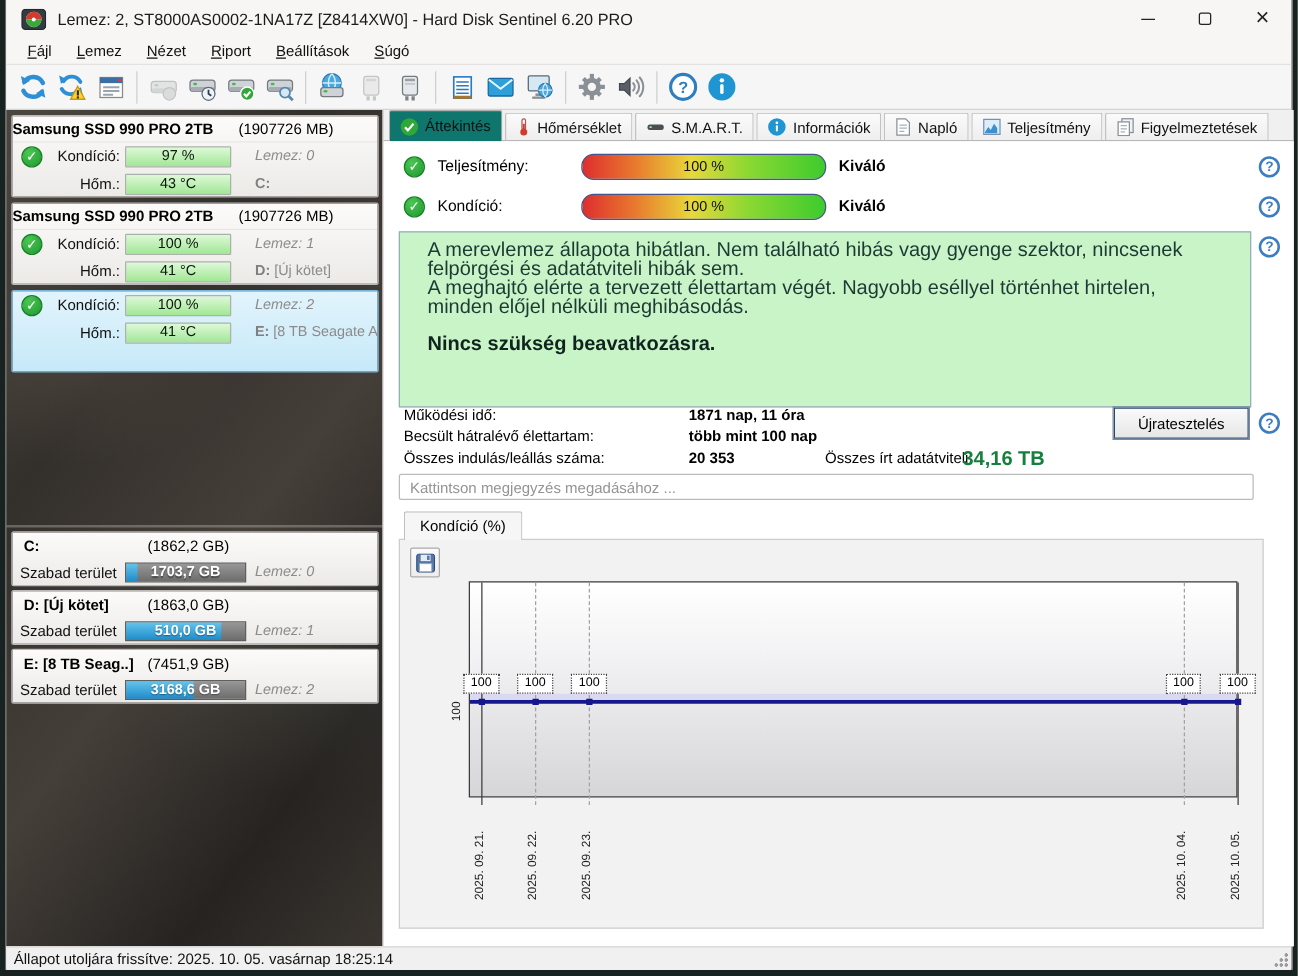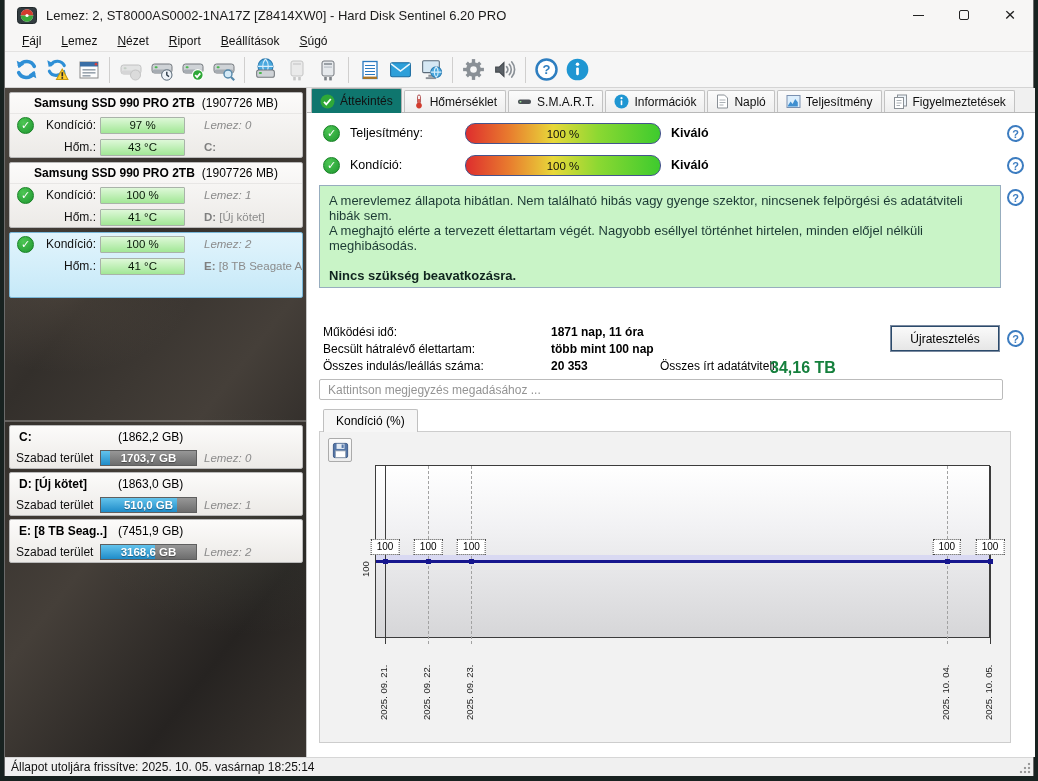--- a/index.html
+++ b/index.html
@@ -37,21 +37,21 @@
   .sidebar { position:absolute; left:0; top:88px; width:302px; height:669px;
     border-right:1px solid #c6c6c6; overflow:hidden;
     background:
       radial-gradient(180px 120px at 20% 30%, rgba(120,105,90,.25), transparent 70%),
       radial-gradient(220px 160px at 80% 65%, rgba(90,100,85,.22), transparent 70%),
       linear-gradient(128deg,#4d4741 0%, #332f2b 30%, #453f39 55%, #262321 80%, #3a3530 100%);
   }
   .tile { position:absolute; left:4px; width:294px; border:1px solid #b9b9b9; border-radius:2px;
     background:linear-gradient(180deg,#fcfbfa, #eceae7); overflow:hidden; }
   .tile.selected { background:linear-gradient(180deg,#e2f4fc,#c6e9f8); border-color:#79b7d8; }
-  .tile-head { height:21px; display:flex; align-items:center; justify-content:center; gap:7px;
+  .tile-head { height:21px; display:flex; align-items:center; gap:20px;
     font-size:12px; color:#000; border-bottom:1px solid rgba(0,0,0,.06); }
   .tile.selected .tile-head { background:linear-gradient(180deg,#b4e1f4,#93d3ef); }
   .tile-name { font-weight:bold; }
   .tile-row { height:22px; display:flex; align-items:center; position:relative; font-size:12px; }
   .row-label { position:absolute; left:14px; width:72px; text-align:right; color:#111; }
   .green-bar { position:absolute; left:90px; width:85px; height:17px; border:1px solid #a9b3a9; border-radius:1px;
     background:linear-gradient(180deg,#def8d8,#a2e796); display:flex; align-items:center; justify-content:center;
     font-size:11.5px; color:#0a1a0a; }
   .row-right { position:absolute; left:194px; font-size:11.5px; color:#8b8b8b; white-space:nowrap; }
   .row-right i { font-style:italic; }
@@ -89,22 +89,22 @@
   .ov-label { position:absolute; left:43px; top:3px; font-size:12.5px; color:#000; }
   .grad-bar { position:absolute; left:158px; top:0; width:196px; height:21px; border:1.5px solid #44548c; border-radius:10px;
     background:linear-gradient(90deg,#de2e2e 0%,#e87b2e 22%,#e8d83a 45%,#8cd832 68%,#3ecb2e 100%);
     display:flex; align-items:center; justify-content:center; font-size:11.5px; color:#101010; }
   .ov-rating { position:absolute; left:364px; top:3px; font-size:12.5px; font-weight:bold; color:#000000; }
   .help-icon { position:absolute; width:17px; height:17px; border-radius:50%;
     border:2px solid #3c7cc0; background:#fff; color:#3c7cc0;
     display:flex; align-items:center; justify-content:center; }
   .help-icon::before { content:"?"; font-size:11px; font-weight:bold; }
 
-  .status-box { position:absolute; left:12px; top:72px; width:682px; height:103px;
-    background:#c9f4c7; border:1px solid #97adbe; padding:7px 9px; font-size:13px; color:#1c3a34; line-height:15px; }
+  .status-box { position:absolute; left:12px; top:72px; width:682px; height:141px;
+    background:#c9f4c7; border:1px solid #97adbe; padding:7px 22px; font-size:16px; color:#1c3a34; line-height:15px; }
   .status-bold { margin-top:15px; font-weight:bold; color:#10241f; }
 
   .stat-label { position:absolute; left:16px; font-size:12px; color:#000; }
   .stat-value { position:absolute; left:203px; font-size:12px; font-weight:bold; color:#000;margin-left:41px; }
   .stat-label2 { position:absolute; left:353px; font-size:12px; color:#000; }
   .stat-value2 { position:absolute; left:463px; font-size:16px; font-weight:bold; color:#15803d; }
 
   .retest-btn { position:absolute; left:584px; top:213px; width:108px; height:25px;
     border:1px solid #2b4a6b; outline:1px solid #7a8aa0; background:linear-gradient(180deg,#fafafa,#e6e6e6);
     font-size:12px; color:#000; display:flex; align-items:center; justify-content:center;

